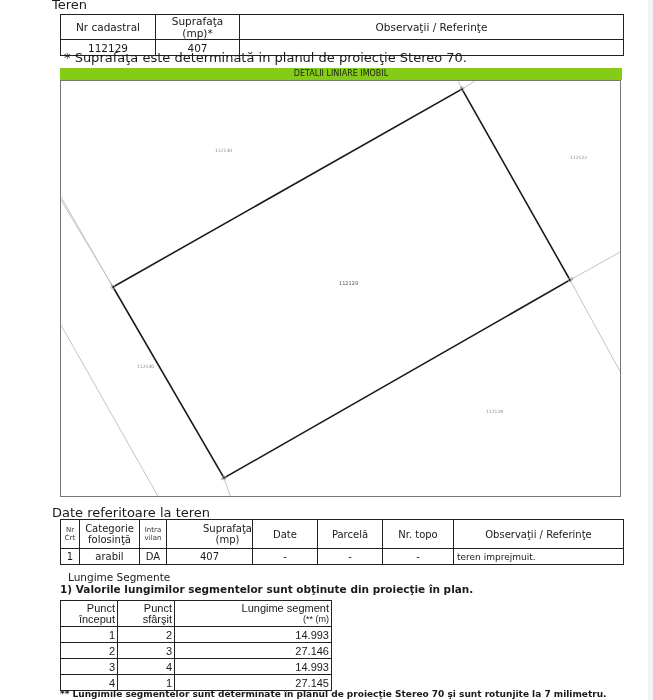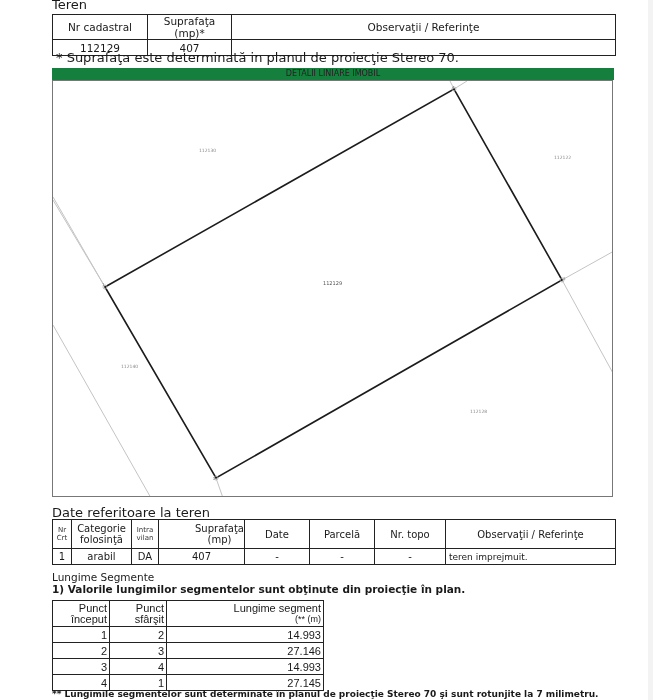--- a/index.html
+++ b/index.html
@@ -3,29 +3,29 @@
 <meta charset="utf-8">
 <style>
   html, body { margin:0; padding:0; }
   body {
     width:653px; height:700px; overflow:hidden; position:relative;
     background:#ffffff;
     font-family:"DejaVu Sans", sans-serif;
     color:#1a1a1a;
   }
   .right-strip { position:absolute; left:648px; top:0; width:5px; height:700px; background:#f3f3f3; }
-  .abs { position:absolute; }
+  .abs { position:absolute;margin-left:8px; }
   h1.section-title { margin:0; font-weight:normal; font-size:13px; }
   table { border-collapse:collapse; }
   td, th { border:1px solid #222; padding:0; font-weight:normal; }
   .t1 { left:52px; top:14px; width:564px; font-size:10.5px; }
   .t1 td { height:15px; text-align:center; }
   .note { font-size:13px; }
   .map-head {
-    left:52px; top:68px; width:562px; height:12px; background:#15803d;
+    left:52px; top:68px; width:562px; height:12px; background:#84cc16;
     font-size:8px; text-align:center; line-height:12px; color:#222;
   }
   .map { left:52px; top:80px; width:561px; height:417px; border:1px solid #777; box-sizing:border-box; overflow:hidden; }
   .map svg { position:absolute; left:-52px; top:-80px; }
   .t2 { left:52px; top:519px; width:564px; font-size:10px; }
   .t2 td { text-align:center; }
   .t2 .small { font-size:7px; line-height:8px; color:#333; }
   .t2 .left { text-align:left; padding-left:3px; font-size:9px; }
   .t3 { left:52px; top:600px; width:272px; font-family:"Liberation Sans", sans-serif; font-size:11px; }
   .t3 td { text-align:right; padding-right:2px; height:15px; }
@@ -141,21 +141,21 @@
     <td>DA</td>
     <td>407</td>
     <td>-</td>
     <td>-</td>
     <td>-</td>
     <td class="left">teren imprejmuit.</td>
   </tr>
 </tbody>
   </table>
 
-<div class="abs" style="left:52px; top:571px; font-size:10.5px;">Lungime Segmente</div>
+<div class="abs" style="left:60px; top:571px; font-size:10.5px;">Lungime Segmente</div>
 <div class="abs bold" style="left:52px; top:583px; font-size:10.5px;">1) Valorile lungimilor segmentelor sunt obţinute din proiecţie în plan.</div>
 
 <table class="abs t3">
   <colgroup>
       <col style="width:57px">
       <col style="width:57px">
       <col>
     </colgroup>
   <tbody>
       <tr style="height:26px;padding-left:32px;">

